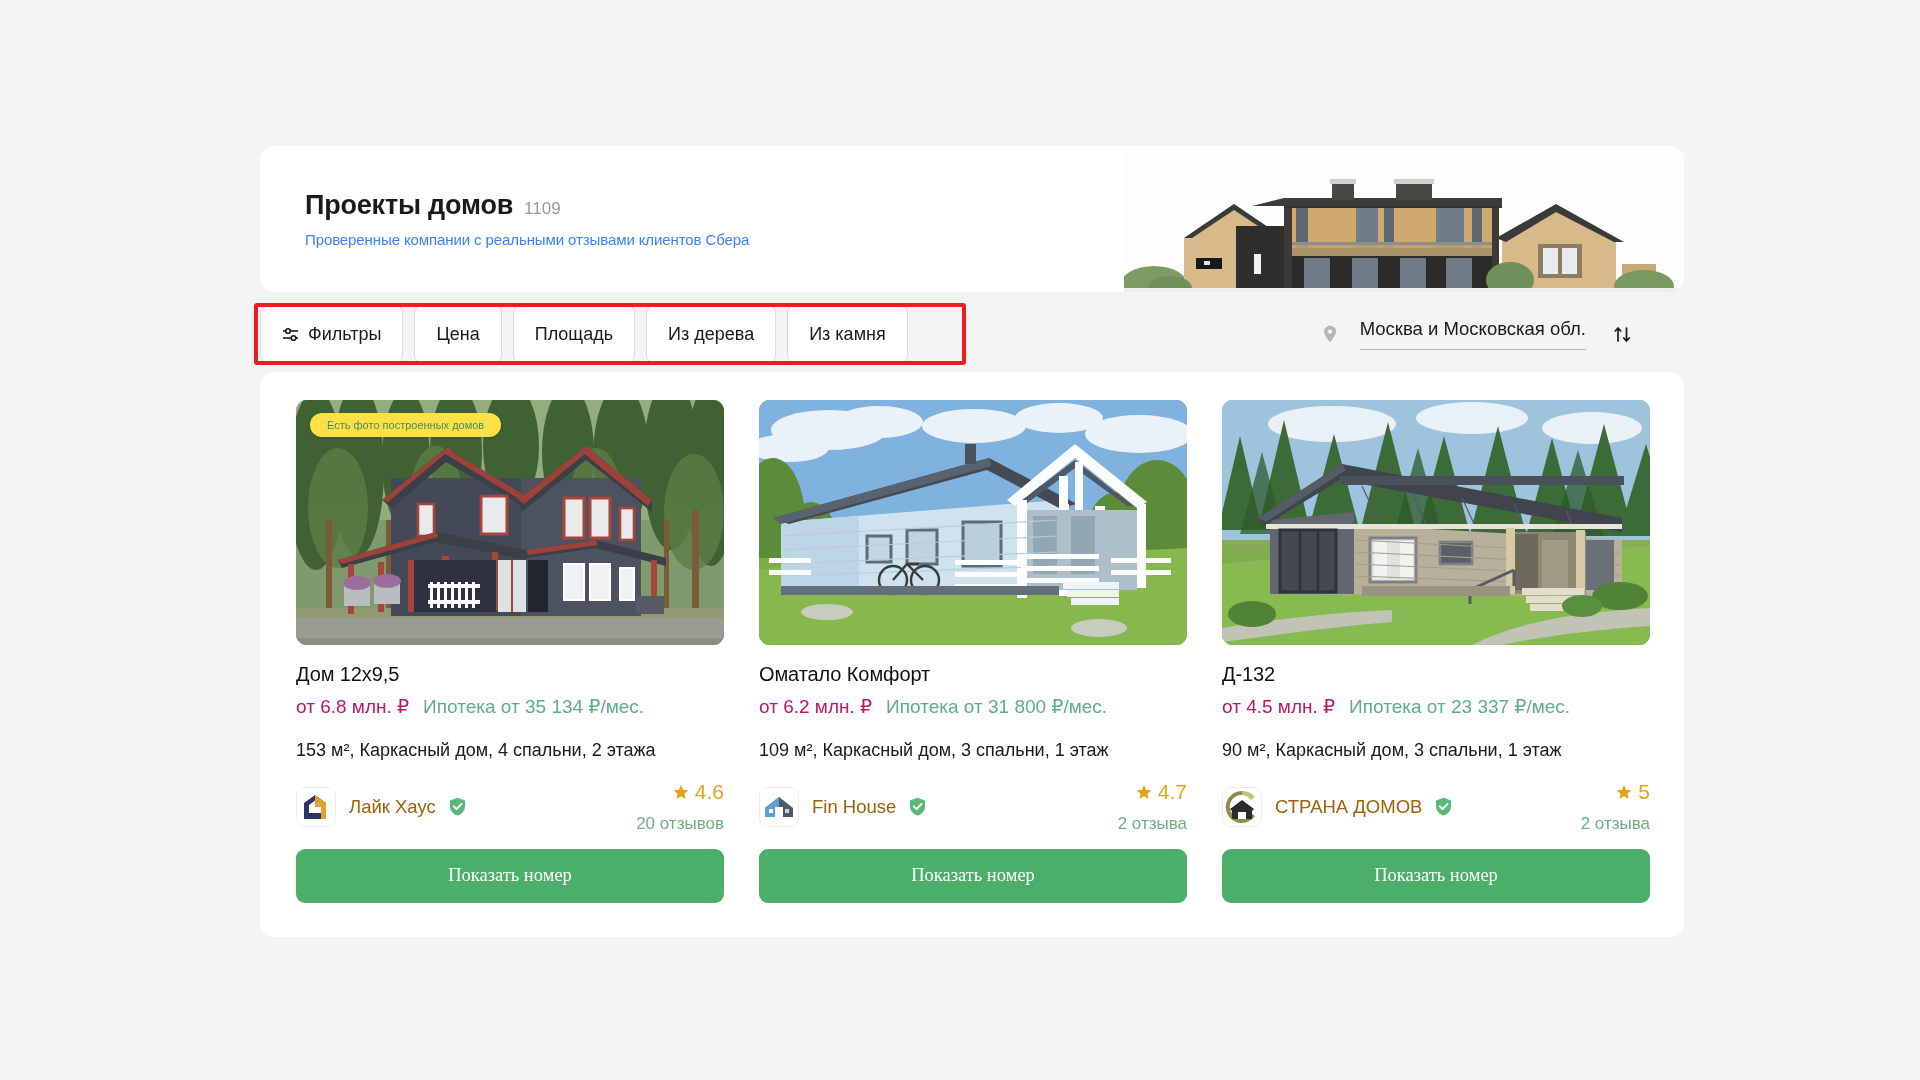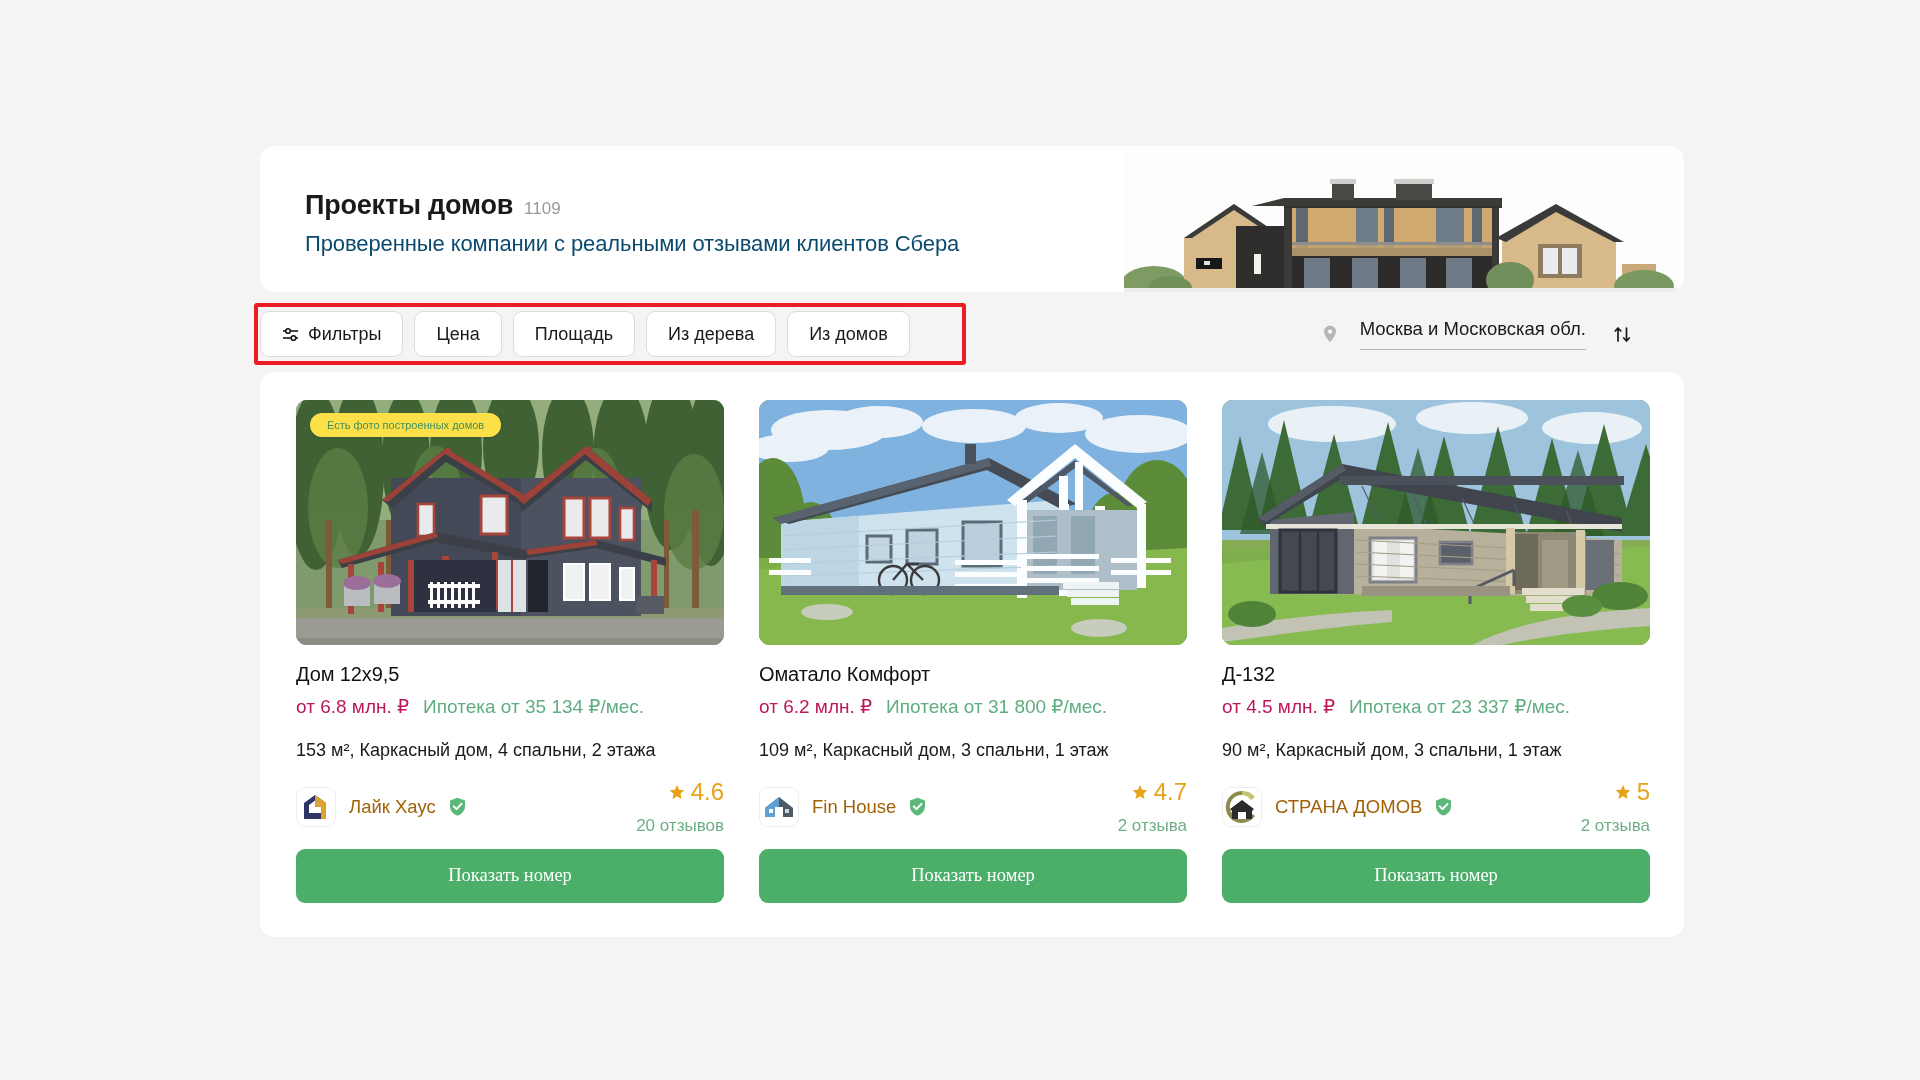--- a/index.html
+++ b/index.html
@@ -28,21 +28,21 @@
     height: 146px;
     overflow: hidden;
   }
   .header-text { position: absolute; left: 45px; top: 44px; }
   .header-title-row { display: flex; align-items: baseline; gap: 11px; }
   .header-title {
     font-size: 27px; font-weight: bold; color: #1a1a1a; letter-spacing: -0.2px;
   }
   .header-count { font-size: 17px; color: #9a9a9a; }
   .header-sub {
-    margin-top: 10px; font-size: 22px; color: #0c4a6e; letter-spacing: -0.1px;
+    margin-top: 10px; font-size: 15px; color: #3b82f6; letter-spacing: -0.1px;
   }
   .header-hero {
     position: absolute; right: 0; top: 0;
     width: 560px; height: 146px;
     overflow: hidden;
   }
   .hero-svg { display: block; width: 560px; height: 146px; }
 
   
   .filterbar {
@@ -54,21 +54,21 @@
   .chips-highlight {
     position: absolute;
     left: -6px; top: -3px;
     width: 712px; height: 62px;
     border: 4px solid #ec1c24;
     border-radius: 3px;
     pointer-events: none;
   }
   .chips { display: flex; gap: 11px; align-items: center; }
   .chip {
-    height: 46px;
+    height: 60px;
     background: #ffffff;
     border: 1px solid #dcdcdc;
     border-radius: 9px;
     display: flex; align-items: center; gap: 9px;
     padding: 0 21px;
     font-size: 18px; color: #1a1a1a;
     font-weight: normal;
     cursor: pointer;
     white-space: nowrap;
   }
@@ -154,21 +154,21 @@
     font-size: 18.5px; color: #a16207; white-space: nowrap;
   }
   .verified { display: block; flex: 0 0 auto; }
   .rating-block {
     margin-left: auto;
     text-align: right;
     line-height: 1.25;
   }
   .rating-top {
     display: flex; align-items: center; justify-content: flex-end; gap: 6px;
-    font-size: 24px; color: #e8a218; font-weight: normal;
+    font-size: 21px; color: #e8a218; font-weight: normal;
   }
   .reviews { font-size: 17px; color: #6fae86; margin-top: 8px; }
 
   .cta {
     margin-top: 22px;
     width: 100%; height: 54px;
     background: #4caf69;
     border: none; border-radius: 9px;
     color: #ffffff; font-size: 18.5px;
     font-family: Liberation Serif, serif;
@@ -259,21 +259,21 @@
         <div class="chip">
           <span>Цена</span>
         </div>
         <div class="chip">
           <span>Площадь</span>
         </div>
         <div class="chip">
           <span>Из дерева</span>
         </div>
         <div class="chip">
-          <span>Из домов</span>
+          <span>Из камня</span>
         </div>
       </div>
 
       <div class="location-wrap">
         <svg class="loc-pin" width="14" height="18" viewBox="0 0 14 18">
           <path d="M7 0.7C3.6 0.7 1 3.3 1 6.6c0 4.3 6 10.7 6 10.7s6-6.4 6-10.7C13 3.3 10.4 0.7 7 0.7z" fill="#b6b6b6"></path>
           <circle cx="7" cy="6.6" r="2.1" fill="#fdfdfd"></circle>
         </svg>
         <span class="loc-text">Москва и Московская обл.</span>
         <svg class="sort-btn" width="19" height="19" viewBox="0 0 19 19">

